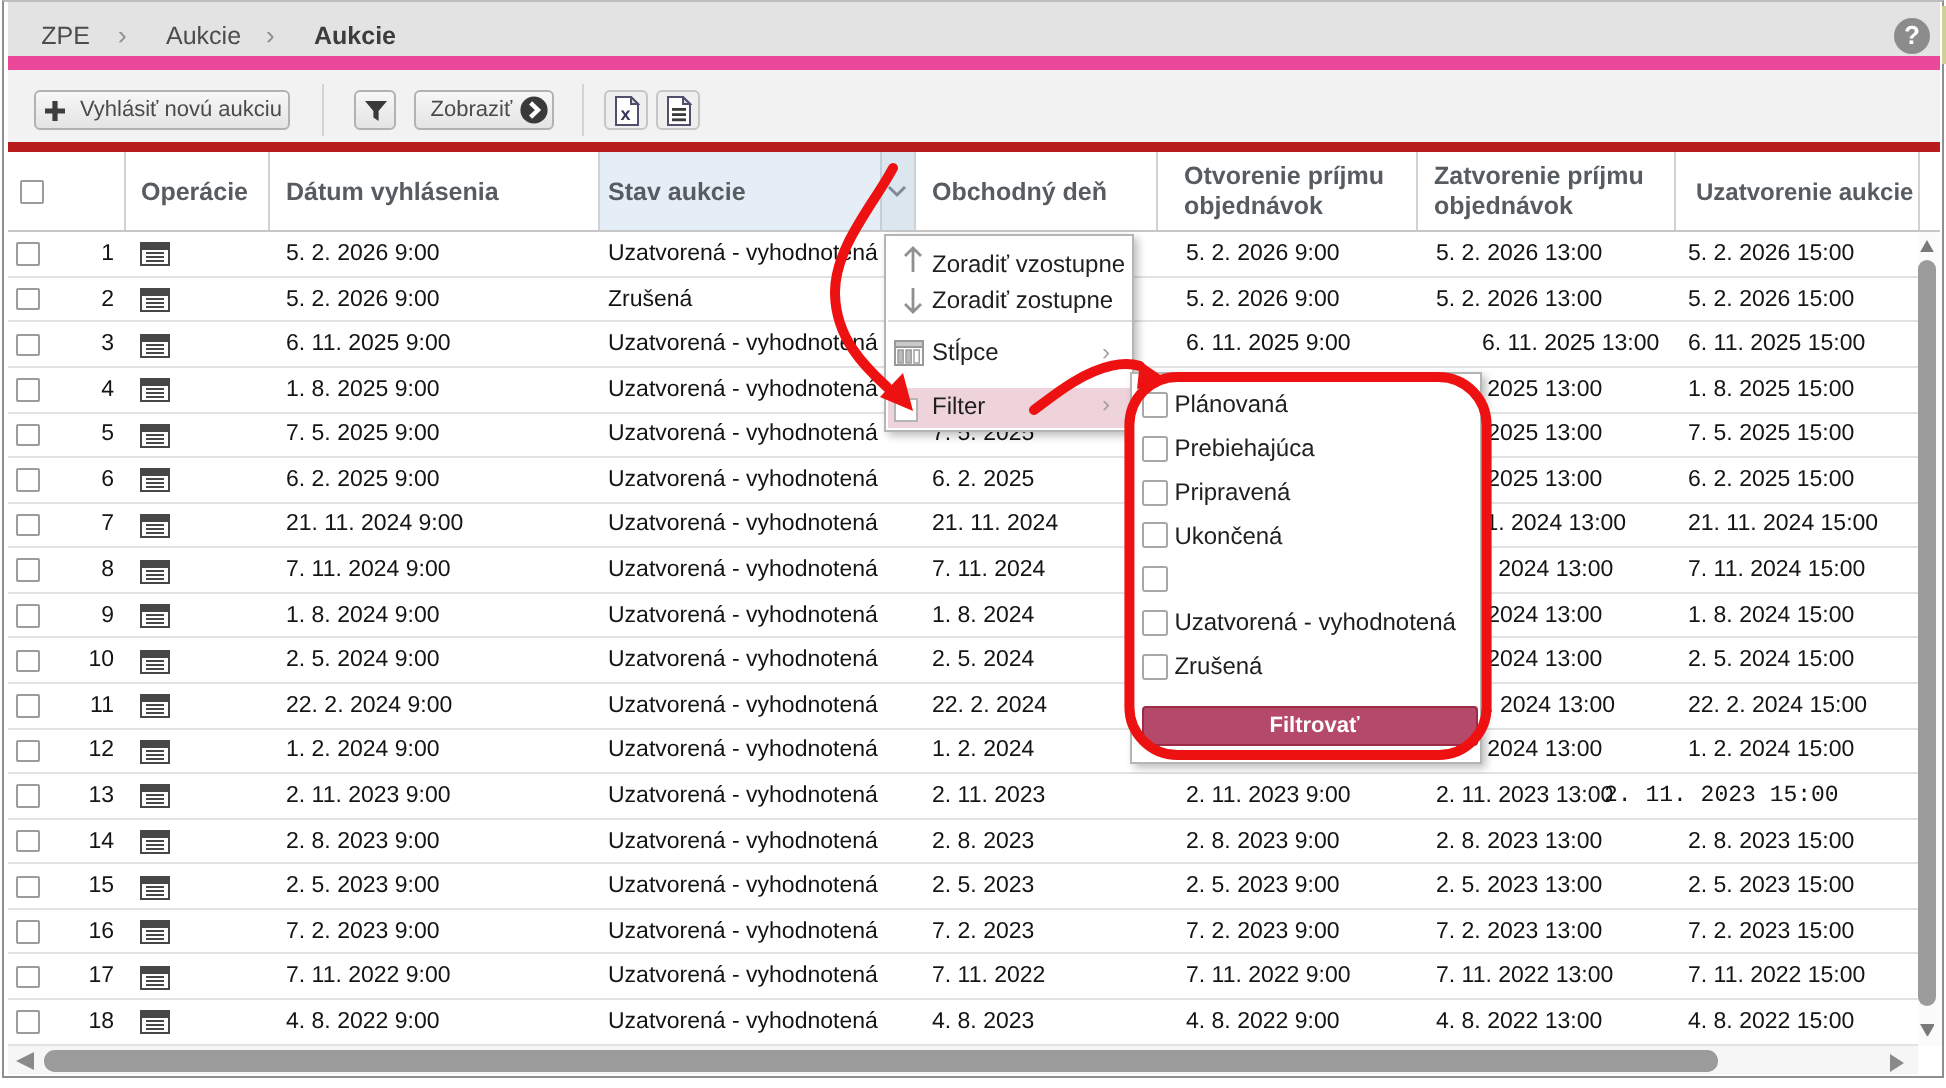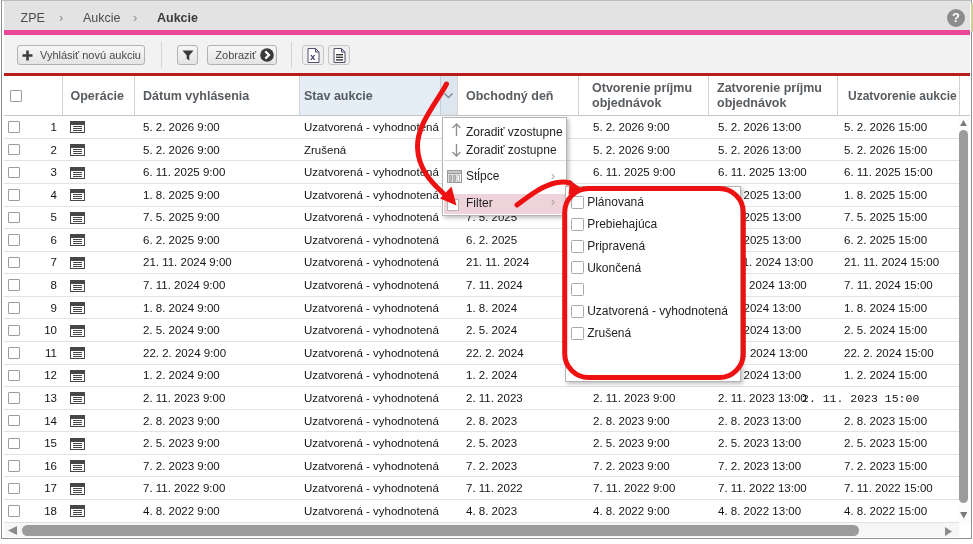--- a/index.html
+++ b/index.html
@@ -1,24 +1,24 @@
 <!DOCTYPE html>
 <html lang="sk"><head>
 <meta charset="utf-8">
 <title>Aukcie</title>
 <style>
 * { margin:0; padding:0; box-sizing:border-box; }
 html,body { width:973px; height:544px; background:#fff; font-family:"Liberation Sans", sans-serif; overflow:hidden; }
 #page { position:relative; width:973px; height:544px; }
 #frame { position:absolute; left:1px; top:0; width:970.5px; height:538.5px; border:1px solid #8f8f8f; border-top-color:#bdbdbd; background:#fff; }
-#crumb { position:absolute; left:4px; top:1px; width:966px; height:33.5px; background:#e3e3e3; border-bottom:5px solid #ec4899; }
+#crumb { position:absolute; left:4px; top:1px; width:966px; height:33.5px; background:#e3e3e3; border-bottom:7px solid #ec4899; }
 .crumbtxt { position:absolute; top:10px; font-size:12.5px; color:#4c4c4c; white-space:nowrap; }
 .crumbsep { position:absolute; top:9px; font-size:13px; color:#8f8f8f; }
 #help { position:absolute; left:943px; top:7.5px; width:18px; height:18px; border-radius:50%; background:#8c8c8c; color:#fff; font-weight:bold; font-size:13px; text-align:center; line-height:18.5px; }
-#toolbar { position:absolute; left:4px; top:35px; width:966px; height:40.5px; background:#f2f2f2; border-bottom:3px solid #b91c1c; }
+#toolbar { position:absolute; left:4px; top:35px; width:966px; height:40.5px; background:#f2f2f2; border-bottom:5px solid #b91c1c; }
 .tbtn { position:absolute; top:9.5px; height:20.5px; background:linear-gradient(#f7f7f7,#e4e4e4); border:1px solid #b2b2b2; border-radius:3px; color:#4a4a4a; font-size:11px; white-space:nowrap; }
 .vsep { position:absolute; top:7px; height:26px; width:1px; background:#d4d4d4; }
 #thead { position:absolute; left:4px; top:75.5px; width:966px; height:40.7px; background:#fff; border-bottom:1px solid #c6c6c6; }
 .hline { position:absolute; top:0; height:100%; width:1px; background:#d2d2d2; }
 .htxt { position:absolute; font-size:12.5px; font-weight:bold; color:#575c61; white-space:nowrap; line-height:15px; }
 .cb { position:absolute; width:11.5px; height:11.5px; border:1px solid #9c9c9c; background:#fff; border-radius:1px; }
 .row { position:absolute; left:4px; width:955px; height:22.58px; border-bottom:1px solid #e2e2e2; background:#fff; }
 .cell { position:absolute; top:50%; transform:translateY(-50%); font-size:11.5px; color:#141414; white-space:nowrap; }
 .num { position:absolute; right:902px; top:50%; transform:translateY(-50%); font-size:11.5px; color:#141414; }
 .opicon { position:absolute; left:66px; top:5.3px; }
@@ -154,21 +154,21 @@
         <rect x="0" y="0" width="15" height="12" fill="#474747"></rect>
         <rect x="1" y="4" width="13" height="7" fill="#fff"></rect>
         <rect x="3" y="5" width="9" height="1" fill="#474747"></rect>
         <rect x="3" y="7" width="9" height="1" fill="#474747"></rect>
         <rect x="3" y="9" width="9" height="1" fill="#474747"></rect>
       </svg>
       <span class="cell" style="left:139px;">6. 11. 2025 9:00</span>
       <span class="cell" style="left:300px;">Uzatvorená - vyhodnotená</span>
       <span class="cell" style="left:462px;">6. 11. 2025</span>
       <span class="cell" style="left:589px;">6. 11. 2025 9:00</span>
-      <span class="cell" style="left:714px;">6. 11. 2025 13:00</span>
+      <span class="cell" style="left:737px;">6. 11. 2025 13:00</span>
       <span class="cell" style="left:840px;">6. 11. 2025 15:00</span>
     </div>
 <div class="row" style="top:183.94px;">
       <span class="cb" style="left:4px;top:5.2px;"></span>
       <span class="num">4</span>
       <svg class="opicon" width="15" height="12" viewBox="0 0 15 12" shape-rendering="crispEdges">
         <rect x="0" y="0" width="15" height="12" fill="#474747"></rect>
         <rect x="1" y="4" width="13" height="7" fill="#fff"></rect>
         <rect x="3" y="5" width="9" height="1" fill="#474747"></rect>
         <rect x="3" y="7" width="9" height="1" fill="#474747"></rect>
@@ -470,20 +470,21 @@
       <span class="sublabel" style="left:21.2px;top:29.90px;">Prebiehajúca</span>
 <span class="subcb" style="left:5px;top:52.60px;"></span>
       <span class="sublabel" style="left:21.2px;top:51.70px;">Pripravená</span>
 <span class="subcb" style="left:5px;top:74.40px;"></span>
       <span class="sublabel" style="left:21.2px;top:73.50px;">Ukončená</span>
 <span class="subcb" style="left:5px;top:96.20px;"></span>
 <span class="subcb" style="left:5px;top:118.00px;"></span>
       <span class="sublabel" style="left:21.2px;top:117.10px;">Uzatvorená - vyhodnotená</span>
 <span class="subcb" style="left:5px;top:139.80px;"></span>
       <span class="sublabel" style="left:21.2px;top:138.90px;">Zrušená</span>
+<div id="fbtn">Filtrovať</div>
 </div>
 
 <svg id="anno" width="973" height="544" viewBox="0 0 973 544">
   <path d="M 446.5,84 C 437,102 417,124 417.5,147 C 418,169 432,183 443.5,193.5" fill="none" stroke="#ee1111" stroke-width="5" stroke-linecap="round"></path>
   <polygon points="456.5,205.5 440,198.5 451.5,186.5" fill="#ee1111"></polygon>
   <path d="M 517,205 C 527,197.5 541,186 556,182.8 C 562,181.6 566,181.8 570,183" fill="none" stroke="#ee1111" stroke-width="5" stroke-linecap="round"></path>
   <polygon points="584.5,190.5 570,180.5 568.5,194.5" fill="#ee1111"></polygon>
   <rect x="564.7" y="188.5" width="178.6" height="189" rx="24" fill="none" stroke="#ee1111" stroke-width="5"></rect>
 </svg>
 

